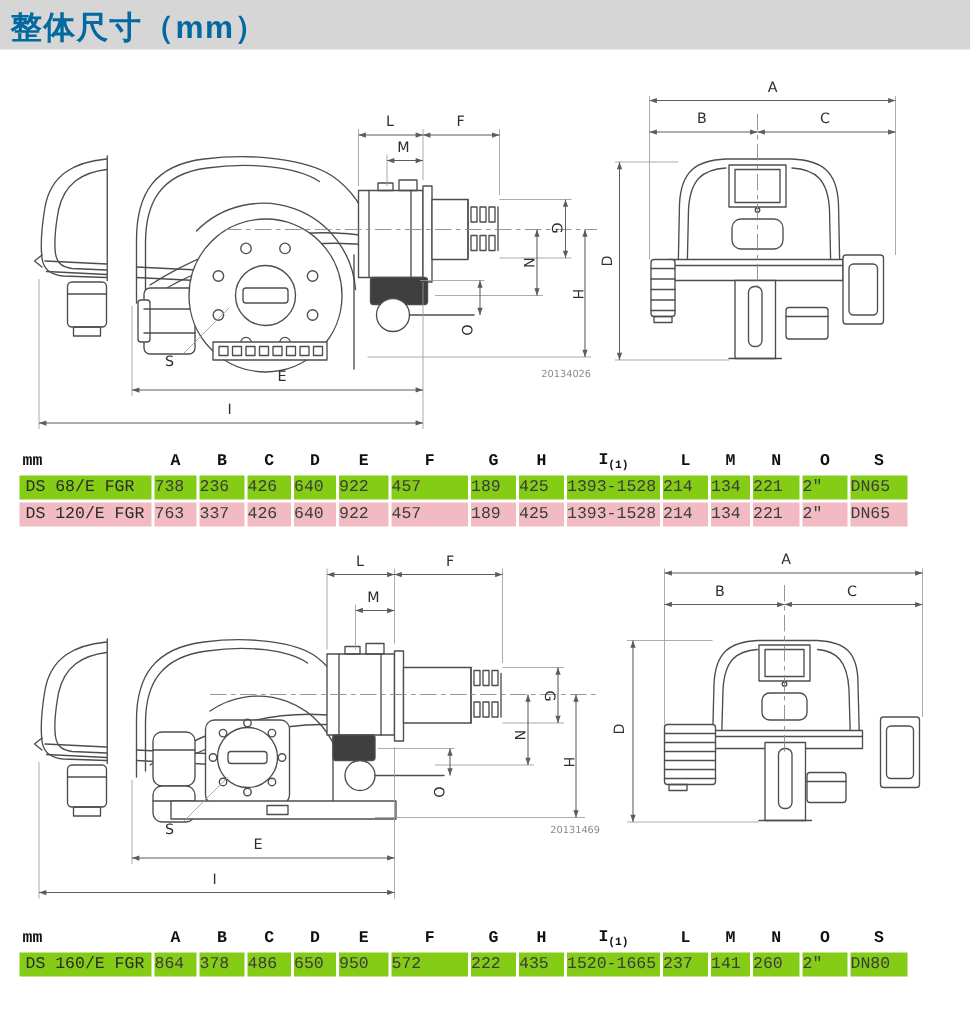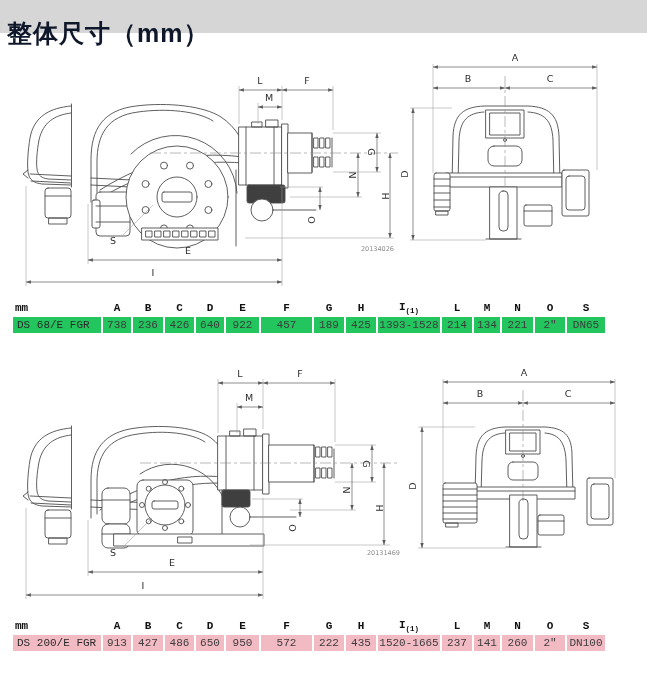--- a/index.html
+++ b/index.html
@@ -1,20 +1,20 @@
 <!DOCTYPE html>
 <html><head>
 <meta charset="utf-8">
 <style>
   html,body{margin:0;padding:0;background:#fff;}
   .page{position:relative;width:647px;height:685px;background:#ffffff;overflow:hidden;
         font-family:"Liberation Sans",sans-serif;}
   .title-bar{position:absolute;left:0;top:0;width:647px;height:33px;background:#d6d6d6;}
-  .title{position:absolute;left:7px;top:4px;font-size:25px;font-weight:bold;color:#0f172a;
-         letter-spacing:1px;white-space:nowrap;margin-top:13px;}
+  .title{position:absolute;left:7px;top:4px;font-size:21px;font-weight:bold;color:#0369a1;
+         letter-spacing:1px;white-space:nowrap;}
   svg.dwg{position:absolute;overflow:visible;}
   #side1,#front1{top:50px;}
   #side2,#front2{top:368px;}
   #side1,#side2{left:0;}
   #front1,#front2{left:400px;}
   
   .art{stroke:#4d4d4d;fill:none;stroke-width:0.9;stroke-linejoin:round;stroke-linecap:round;}
   .w{fill:#ffffff;}
   .dk{fill:#3f3f3f;}
   .dim{stroke:#5c5c5c;stroke-width:0.7;fill:none;}
@@ -22,23 +22,23 @@
   .cl{stroke:#8a8a8a;stroke-width:0.6;fill:none;stroke-dasharray:11 3 3 3;}
   .dl{font-family:"DejaVu Sans",sans-serif;font-size:9.5px;fill:#2e2e2e;}
   .dn{font-family:"DejaVu Sans",sans-serif;font-size:6.5px;fill:#8a8a8a;}
   
   table.dims{position:absolute;left:11px;border-collapse:separate;border-spacing:2px;
              table-layout:fixed;font-size:11px;font-family:Liberation Mono, monospace;}
   #t1{top:299px;} #t2{top:617px;}
   table.dims th{font-weight:bold;color:#111;text-align:center;padding:0;height:13px;font-size:11px;}
   table.dims th.unit{text-align:left;padding-left:2px;}
   sub.isub{font-size:7.5px;font-weight:bold;}
-  table.dims td{height:16px;text-align:center;color:#3c3c3c;padding:0;white-space:nowrap;}
+  table.dims td{height:16px;text-align:left;color:#3c3c3c;padding:0;white-space:nowrap;}
   table.dims td.model{text-align:left;padding-left:4px;color:#2a2a2a;}
-  tr.light td{background:#22c55e;}
+  tr.light td{background:#84cc16;}
   tr.dark td{background:#f2bac3;}
 </style>
 </head>
 <body>
 
 <div class="page">
 
   <div class="title-bar">
     <span class="title">整体尺寸（mm）</span>
   </div>
@@ -261,20 +261,37 @@
         <td>457</td>
         <td>189</td>
         <td>425</td>
         <td>1393-1528</td>
         <td>214</td>
         <td>134</td>
         <td>221</td>
         <td>2"</td>
         <td>DN65</td>
       </tr>
+      <tr class="dark">
+        <td class="model">DS 120/E FGR</td>
+        <td>763</td>
+        <td>337</td>
+        <td>426</td>
+        <td>640</td>
+        <td>922</td>
+        <td>457</td>
+        <td>189</td>
+        <td>425</td>
+        <td>1393-1528</td>
+        <td>214</td>
+        <td>134</td>
+        <td>221</td>
+        <td>2"</td>
+        <td>DN65</td>
+      </tr>
     </tbody>
   </table>
 
   <svg id="side2" class="dwg" width="405" height="248" viewBox="0 0 405 248">
     <defs>
       <marker id="ms2" viewBox="0 0 8 6" markerWidth="8" markerHeight="6" refX="7.5" refY="3" orient="auto-start-reverse">
         <path d="M0.5,0.5 L7.5,3 L0.5,5.5 z" fill="#5c5c5c"></path>
       </marker>
     </defs>
     <g class="art">
@@ -466,33 +483,33 @@
         <th>H</th>
         <th><span>I</span><sub class="isub">(1)</sub></th>
         <th>L</th>
         <th>M</th>
         <th>N</th>
         <th>O</th>
         <th>S</th>
       </tr>
     </thead>
     <tbody>
-      <tr class="dark">
-        <td class="model">DS 200/E FGR</td>
-        <td>913</td>
-        <td>427</td>
+      <tr class="light">
+        <td class="model">DS 160/E FGR</td>
+        <td>864</td>
+        <td>378</td>
         <td>486</td>
         <td>650</td>
         <td>950</td>
         <td>572</td>
         <td>222</td>
         <td>435</td>
         <td>1520-1665</td>
         <td>237</td>
         <td>141</td>
         <td>260</td>
         <td>2"</td>
-        <td>DN100</td>
+        <td>DN80</td>
       </tr>
     </tbody>
   </table>
 
 </div>
 
 </body></html>

